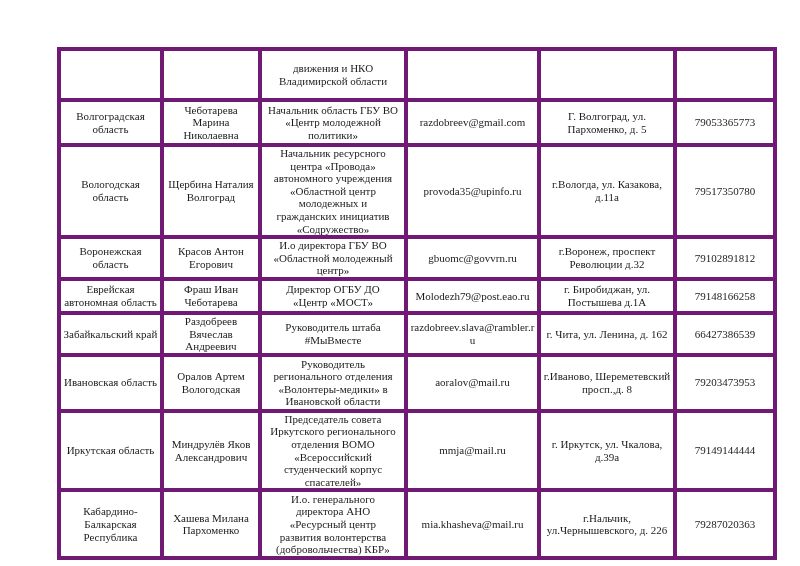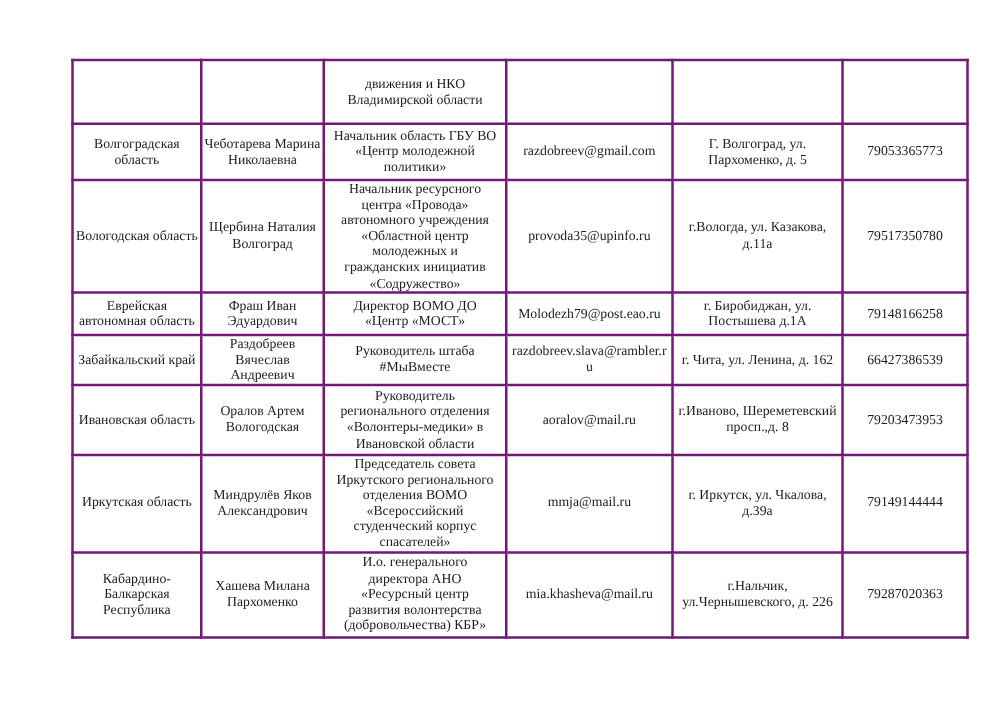--- a/index.html
+++ b/index.html
@@ -20,21 +20,21 @@
     position: absolute;
     left: 57px;
     top: 47px;
     width: 716px;
     table-layout: fixed;
     border-collapse: collapse;
     font-size: 11px;
     line-height: 12.6px;
   }
   table.contacts td {
-    border: 2px solid #701a75;
+    border: 4px solid #701a75;
     text-align: center;
     vertical-align: middle;
     white-space: pre-line;
     padding: 0 1px;
     word-wrap: break-word;
   }
   td.vtop {
     vertical-align: top;
     padding-top: 1px;
   }
@@ -99,26 +99,38 @@
 автономного учреждения
 «Областной центр
 молодежных и
 гражданских инициатив
 «Содружество»</td>
         <td>provoda35@upinfo.ru</td>
         <td>г.Вологда, ул. Казакова,
 д.11а</td>
         <td>79517350780</td>
       </tr>
+      <tr class="r3">
+        <td>Воронежская область</td>
+        <td>Красов Антон
+Егорович</td>
+        <td>И.о директора ГБУ ВО
+«Областной молодежный
+центр»</td>
+        <td>gbuomc@govvrn.ru</td>
+        <td>г.Воронеж, проспект
+Революции д.32</td>
+        <td>79102891812</td>
+      </tr>
       <tr class="r4">
         <td>Еврейская
 автономная область</td>
         <td>Фраш Иван
-Эдуардович</td>
-        <td>Директор ВОМО ДО
+Чеботарева</td>
+        <td>Директор ОГБУ ДО
 «Центр «МОСТ»</td>
         <td>Molodezh79@post.eao.ru</td>
         <td>г. Биробиджан, ул.
 Постышева д.1А</td>
         <td>79148166258</td>
       </tr>
       <tr class="r5">
         <td>Забайкальский край</td>
         <td>Раздобреев
 Вячеслав

